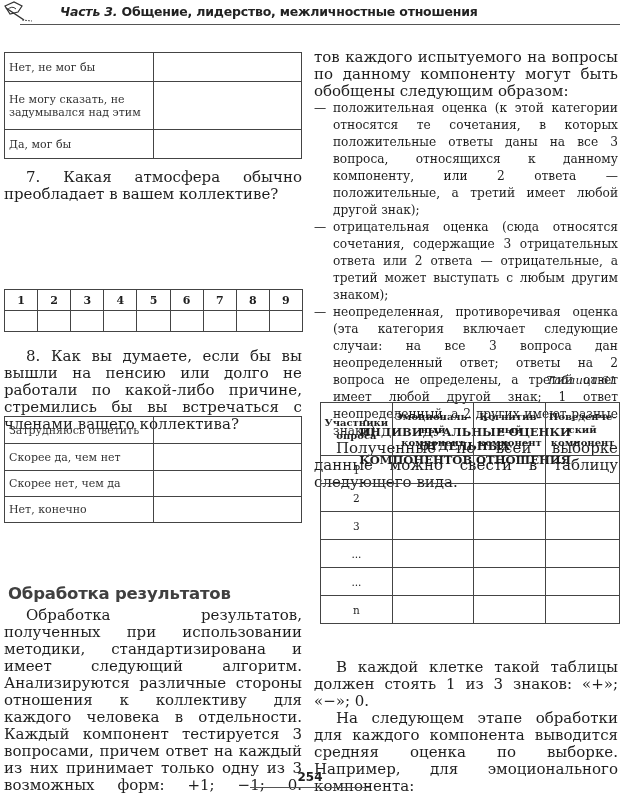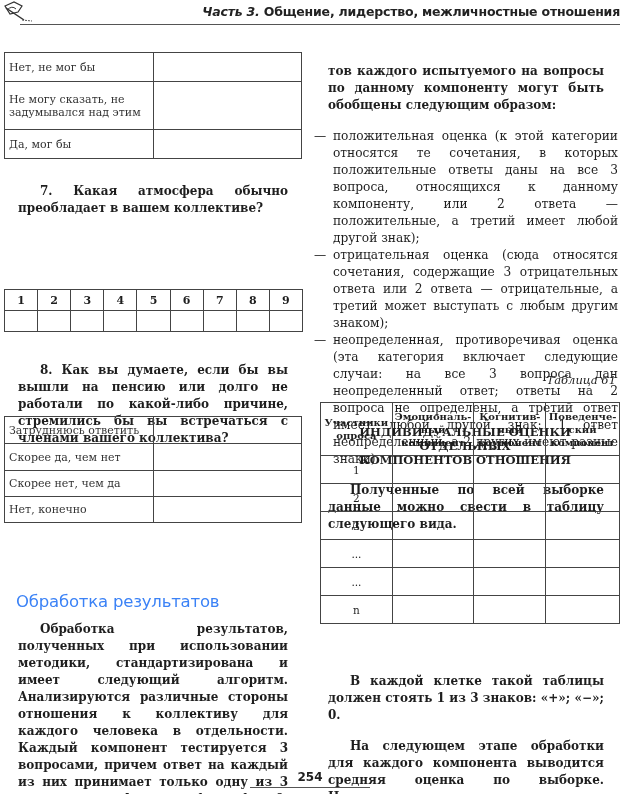--- a/index.html
+++ b/index.html
@@ -1,40 +1,40 @@
 <!DOCTYPE html>
 <html><head>
 <meta charset="utf-8">
 <style>
   html, body { margin: 0; padding: 0; background: #ffffff; }
   body { width: 620px; height: 794px; position: relative; overflow: hidden;
          font-family: "DejaVu Serif", serif; color: #1e1e1e; }
   .header { position: absolute; left: 0; top: 0; width: 620px; height: 26px; }
   .header .logo { position: absolute; left: 2px; top: 0; width: 32px; height: 26px; }
-  .header .title { position: absolute; left: 0; right: 0; top: 4px; text-align: right;
+  .header .title { position: absolute; left: 0; right: 0; top: 4px; text-align: left;
          font-family: "DejaVu Sans", sans-serif; font-size: 12.5px; font-weight: bold; letter-spacing: -0.2px; color:#222; padding-left: 60px; }
   .header .title i { font-style: italic; }
   .header .rule { position: absolute; left: 20px; right: 0; top: 24px; border-top: 1px solid #555; }
 
   .col { position: absolute; top: 0; }
   .left { left: 4px; width: 300px; }
   .right { left: 314px; width: 304px; }
 
   table.ans { border-collapse: collapse; width: 298px; font-size: 11px; }
   table.ans td { border: 1.5px solid #444; padding: 0 4px; vertical-align: middle; color:#333; }
   table.ans td.l { width: 140px; }
 
-  p { margin: 14px; font-size: 12px; line-height: 17px; text-align: justify; font-weight: bold; }
+  p { margin: 0; font-size: 15px; line-height: 17px; text-align: justify; }
   p.ind { text-indent: 22px; }
 
   table.scale { border-collapse: collapse; width: 299px; font-size: 11px; font-weight: bold; }
   table.scale td { border: 1.5px solid #444; text-align: center; height: 20px; padding: 0; }
 
-  h2.section { font-family: "DejaVu Sans", sans-serif; font-weight: normal; font-size: 16.5px;
-         margin: 12px; color:#3b82f6; letter-spacing: -0.2px; }
+  h2.section { font-family: "DejaVu Sans", sans-serif; font-weight: bold; font-size: 16.5px;
+         margin: 4px; color:#404040; letter-spacing: -0.2px; }
 
   ul.dash { list-style: none; margin: 0; padding: 0; }
   ul.dash li { position: relative; padding-left: 19px; font-size: 12.2px; line-height: 17px; text-align: justify; }
   ul.dash li::before { content: "—"; position: absolute; left: 0; top: 0; }
 
   .tcap { text-align: right; font-style: italic; font-size: 11.5px; }
   .ttitle { text-align: center; font-weight: bold; font-size: 11.5px; line-height: 14px; }
   table.comp { border-collapse: collapse; width: 300px; font-size: 10.5px; }
   table.comp th { border: 1.5px solid #444; font-weight: bold; font-size: 10px; line-height: 13px; height: 52px; padding: 0 2px; }
   table.comp td { border: 1.5px solid #444; height: 25px; text-align: center; font-size: 10.5px; }

